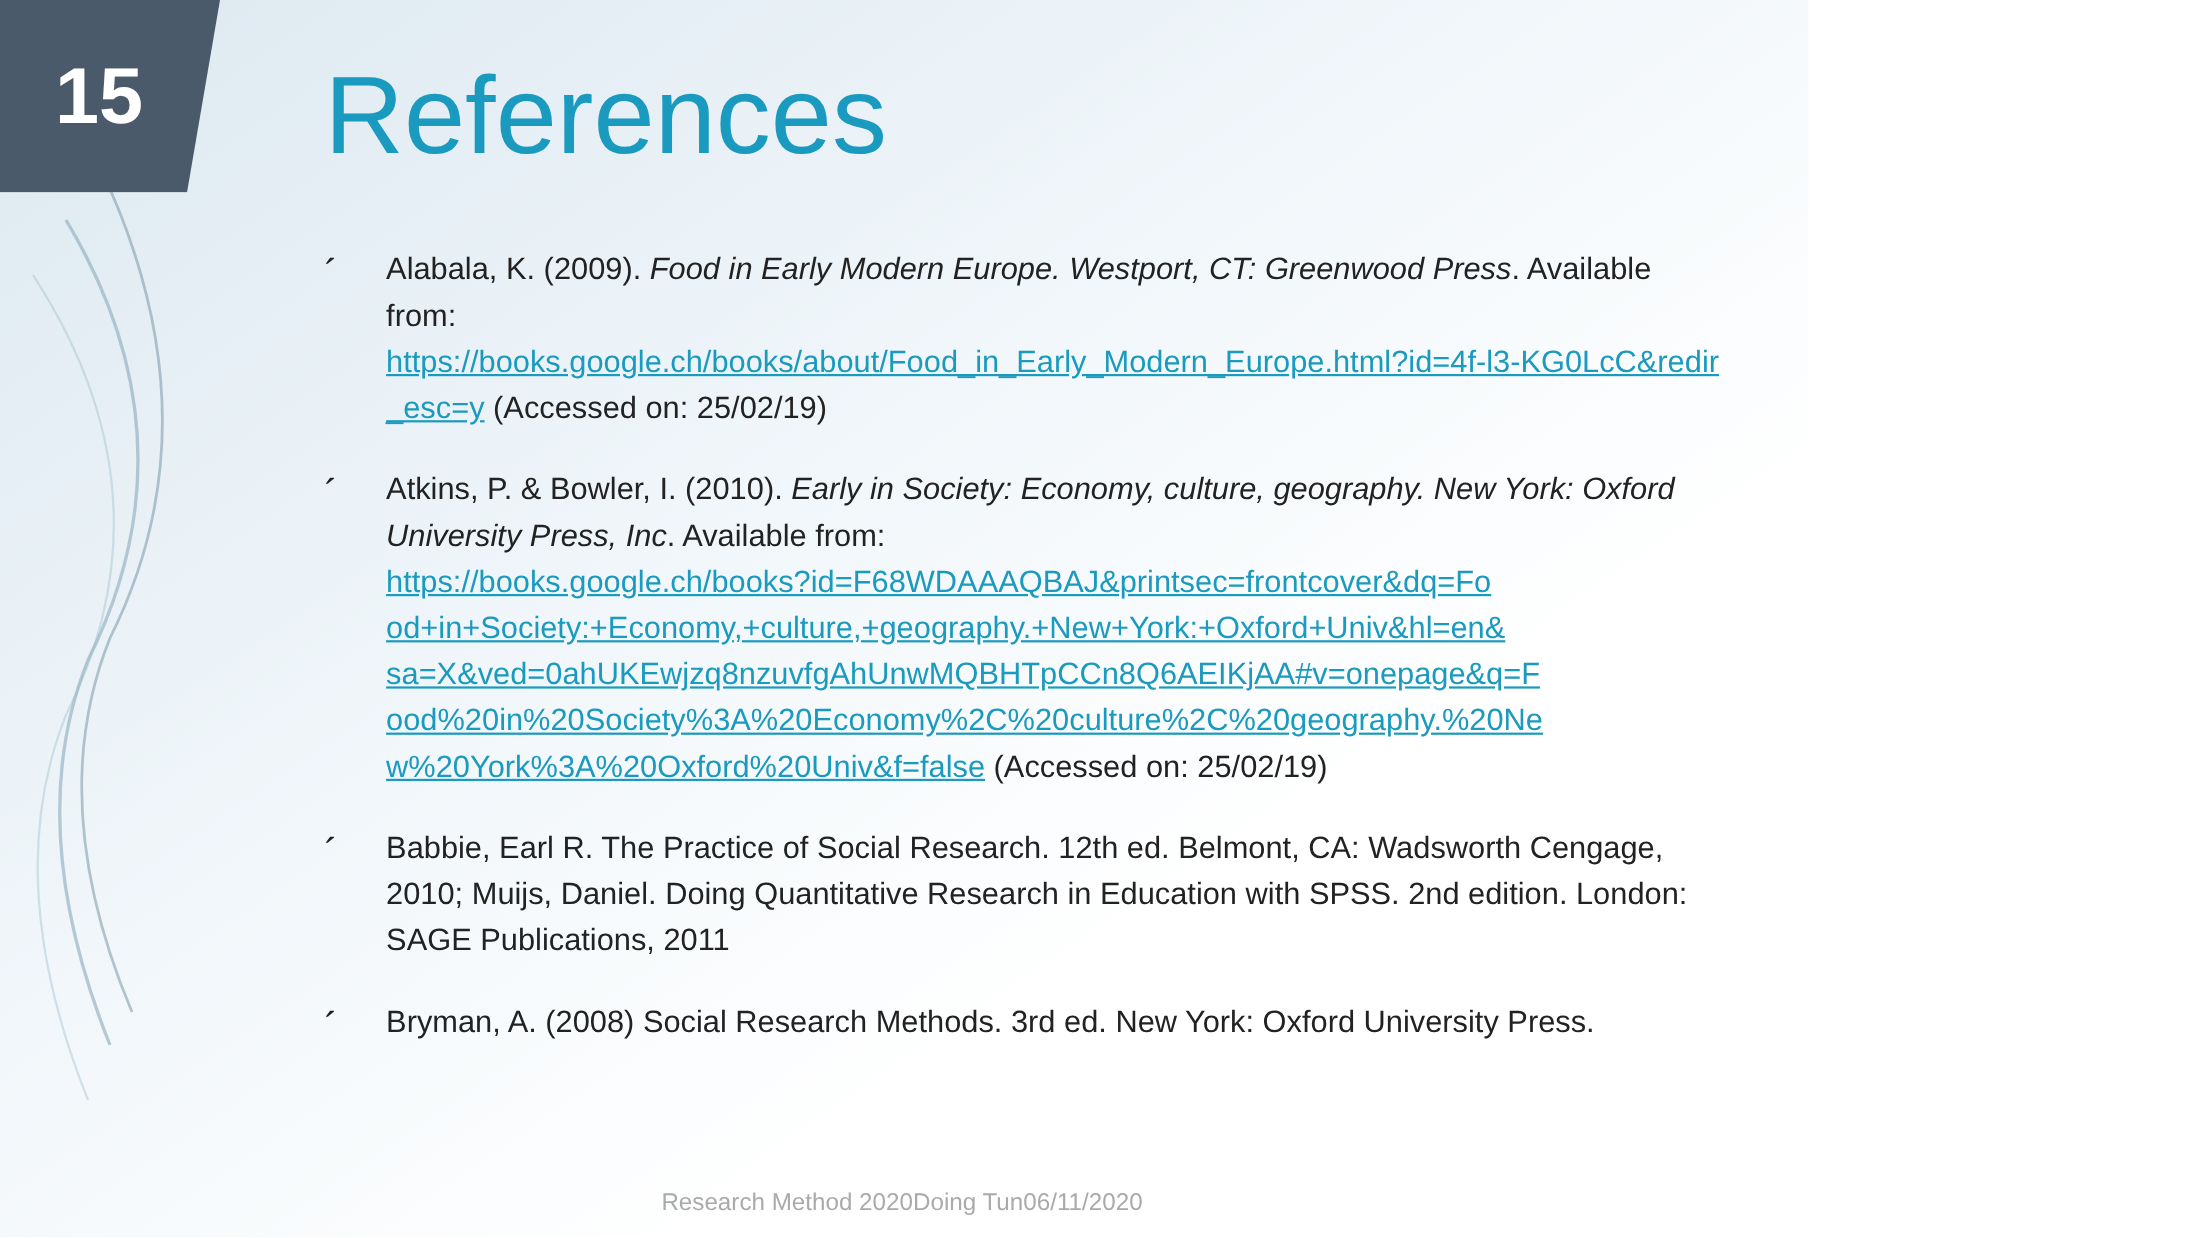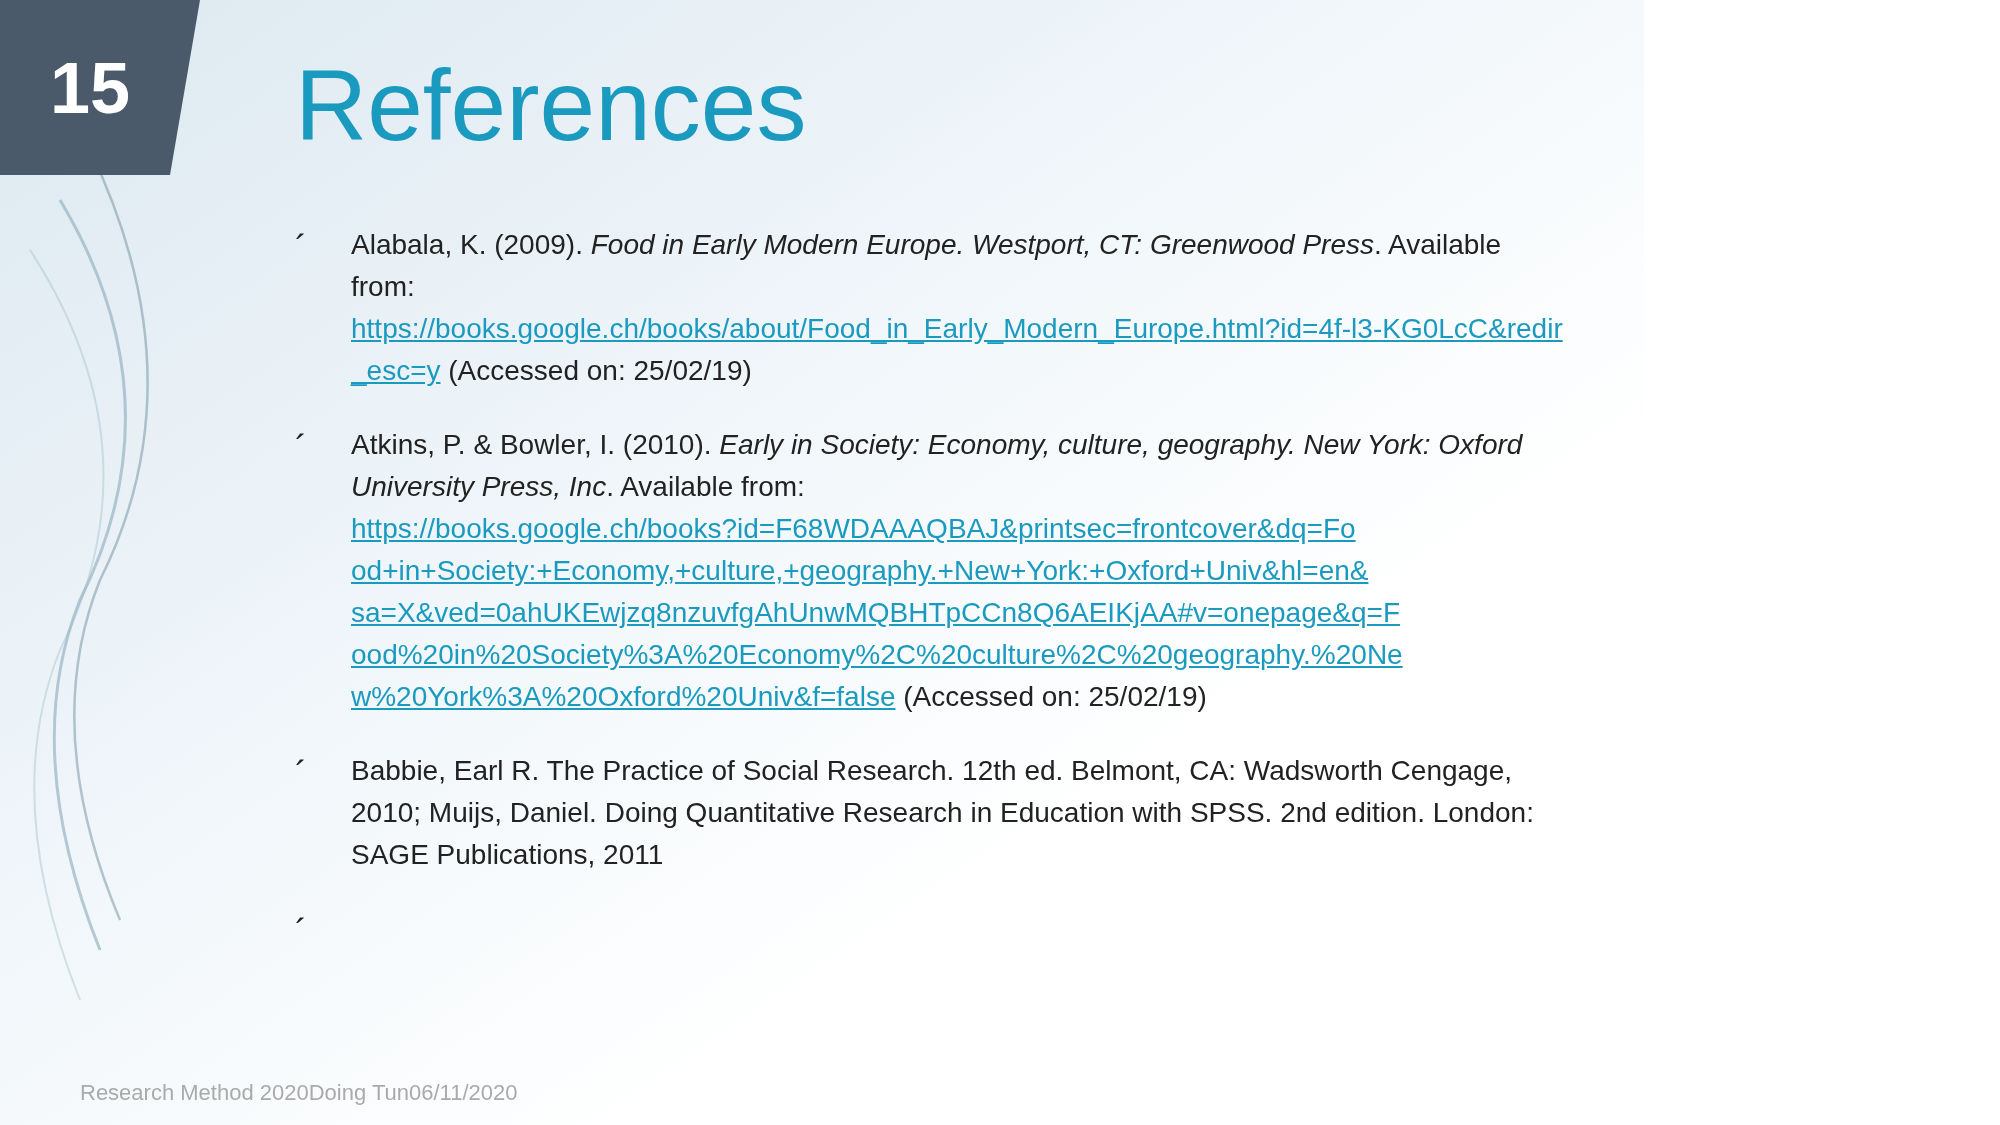--- a/index.html
+++ b/index.html
@@ -117,21 +117,21 @@
 
     
     .footer {
       position: absolute;
       bottom: 0;
       left: 0;
       right: 4px;
       height: 65px;
       display: flex;
       align-items: center;
-      justify-content: flex-start;
+      justify-content: center;
       padding: 0 80px;
       color: #888888;
       font-size: 22px;
     }
 
     .footer-left { color: #aaaaaa; }
     .footer-center { color: #aaaaaa; }
     .footer-right { color: #aaaaaa; }
   </style>
 </head>
@@ -172,20 +172,21 @@
         </div>
       </li>
 
       <li class="ref-item">
         <span class="ref-bullet">´</span>
         <div class="ref-content">Babbie, Earl R. The Practice of Social Research. 12th ed. Belmont, CA: Wadsworth Cengage, 2010; Muijs, Daniel. Doing Quantitative Research in Education with SPSS. 2nd edition. London: SAGE Publications, 2011</div>
       </li>
 
       <li class="ref-item">
         <span class="ref-bullet">´</span>
+        <div class="ref-content">Bryman, A. (2008) Social Research Methods. 3rd ed. New York: Oxford University Press.</div>
       </li>
 
     </ul>
   </div>
 
   <div class="footer">
     <span class="footer-left">Research Method 2020</span>
     <span class="footer-center">Doing Tun</span>
     <span class="footer-right">06/11/2020</span>
   </div>

